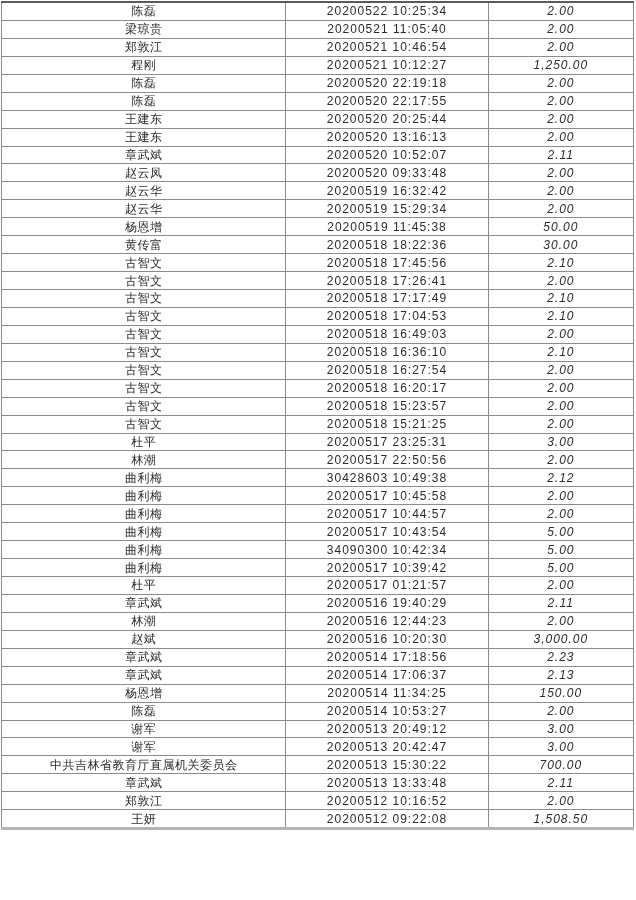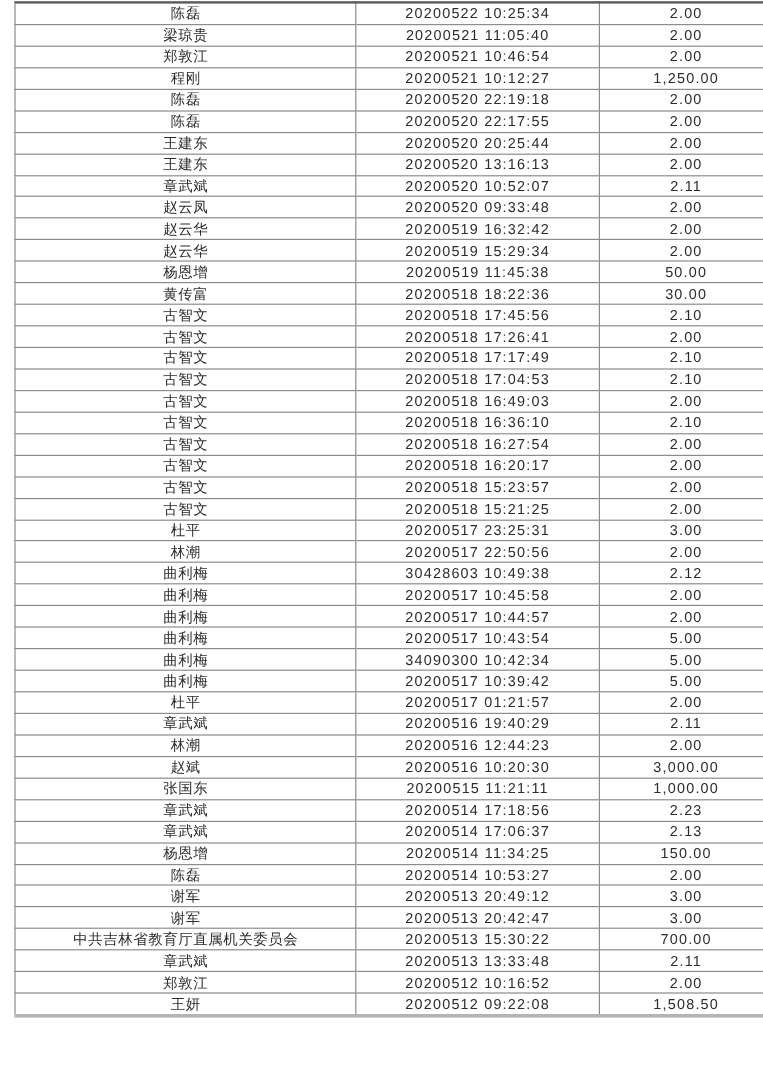--- a/index.html
+++ b/index.html
@@ -12,21 +12,20 @@
     height: 900px;
     overflow: hidden;
     font-family: "Liberation Sans", "DejaVu Sans", sans-serif;
   }
   .page {
     width: 560px;
     height: 900px;
     background: #ffffff;
     box-sizing: border-box;
     padding: 1px 1px 0 1px;
-    margin-left: 11px;
   }
   table.records {
     width: 633px;
     border-collapse: collapse;
     table-layout: fixed;
     border-top: 2px solid #5a5a5a;
     border-bottom: 3px solid #b4b4b4;
     border-left: 1px solid #8c8c8c;
     border-right: 1px solid #8c8c8c;
   }
@@ -37,21 +36,21 @@
     font-size: 12px;
     line-height: 1;
     color: #2c2c2c;
     text-align: center;
     vertical-align: middle;
     white-space: nowrap;
     overflow: hidden;
   }
   td.col-name   { letter-spacing: 0.5px; }
   td.col-time   { letter-spacing: 1px;   }
-  td.col-amount { letter-spacing: 1px;   }
+  td.col-amount { letter-spacing: 1px; font-style: italic;   }
 </style>
 </head>
 <body>
 
 <div class="page">
   <table class="records">
     <colgroup>
       <col style="width:45%">
       <col style="width:32%">
       <col style="width:23%">
@@ -231,25 +230,20 @@
           <td class="col-name">林潮</td>
           <td class="col-time">20200516 12:44:23</td>
           <td class="col-amount">2.00</td>
         </tr>
         <tr>
           <td class="col-name">赵斌</td>
           <td class="col-time">20200516 10:20:30</td>
           <td class="col-amount">3,000.00</td>
         </tr>
         <tr>
-          <td class="col-name">张国东</td>
-          <td class="col-time">20200515 11:21:11</td>
-          <td class="col-amount">1,000.00</td>
-        </tr>
-        <tr>
           <td class="col-name">章武斌</td>
           <td class="col-time">20200514 17:18:56</td>
           <td class="col-amount">2.23</td>
         </tr>
         <tr>
           <td class="col-name">章武斌</td>
           <td class="col-time">20200514 17:06:37</td>
           <td class="col-amount">2.13</td>
         </tr>
         <tr>

